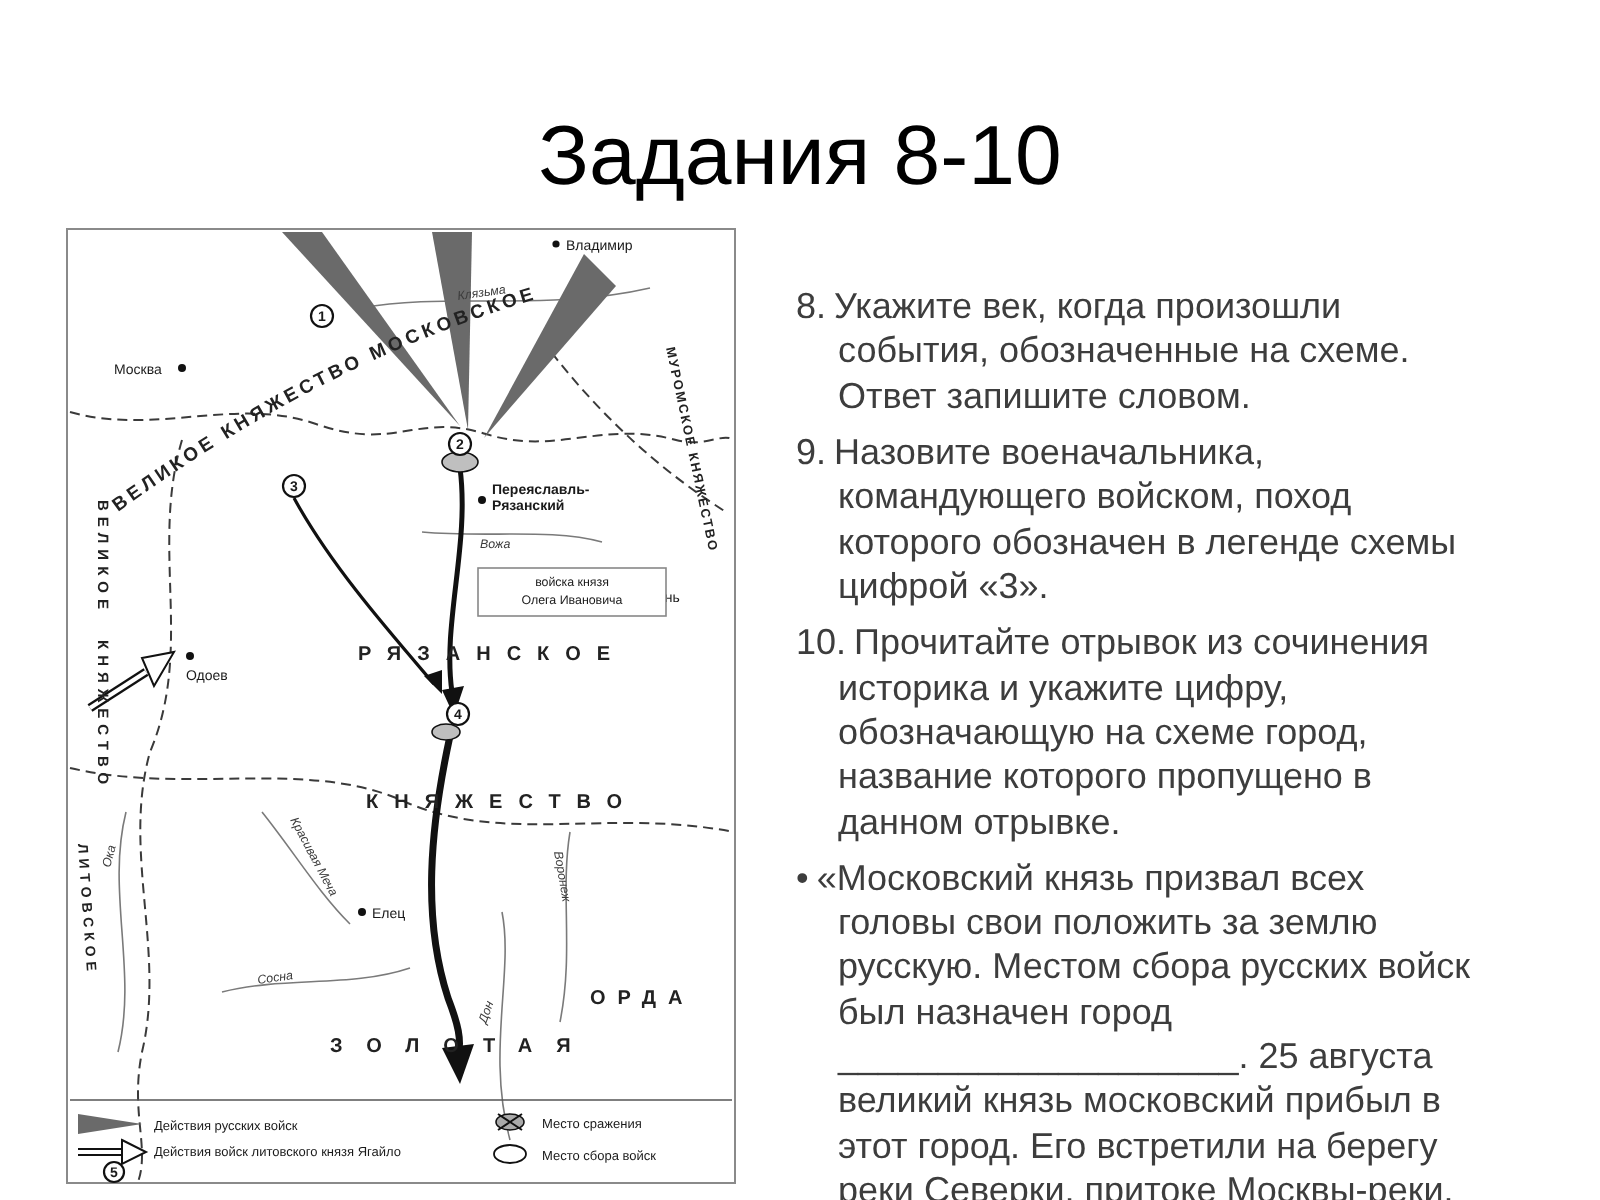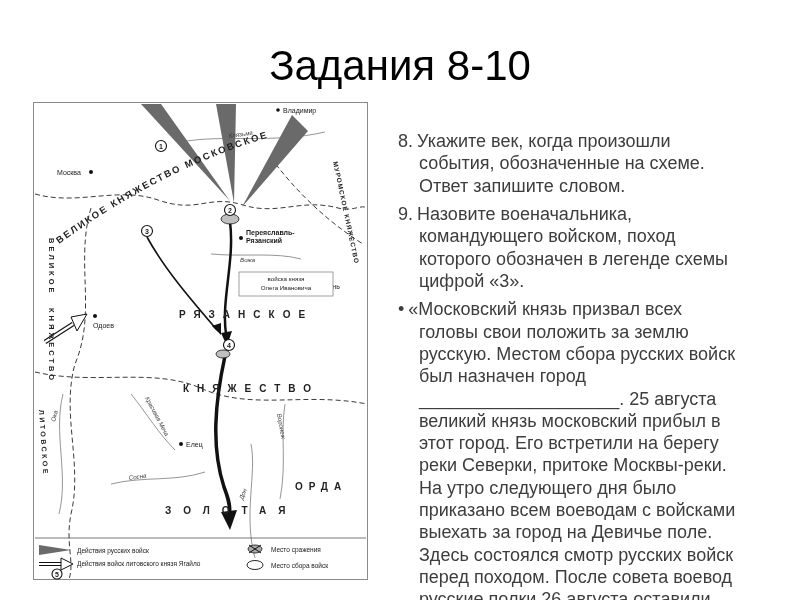--- a/index.html
+++ b/index.html
@@ -1,21 +1,21 @@
 <!DOCTYPE html>
 <html><head>
 <meta charset="utf-8">
 <style>
   html,body{margin:0;padding:0;background:#888;}
   .slide{
     width:800px;height:600px;background:#ffffff;position:relative;overflow:hidden;
     font-family:"Liberation Sans", sans-serif;color:#000;
   }
   .title{
-    text-align:center;padding-top:44px;font-size:42px;line-height:1.05;
+    text-align:center;padding-top:56px;font-size:42px;line-height:1.05;
     font-weight:400;color:#000;
   }
   .content{display:flex;align-items:flex-start;margin-top:14px;}
   .map-panel{margin-left:32px;width:337px;flex:0 0 auto;}
   .map-panel svg{display:block;background:#fff;}
   .text-panel{
     margin-left:29px;margin-top:28px;width:340px;
     font-size:18px;line-height:1.24;color:#3d3d3d;
   }
   .q{margin:0 0 6px 0;padding-left:21px;text-indent:-21px;}
@@ -161,18 +161,21 @@
     </div>
 
     <div class="text-panel">
       <p class="q">
         <span class="q-num">8.</span><span class="q-text">Укажите век, когда произошли события, обозначенные на схеме. Ответ запишите словом.</span>
       </p>
       <p class="q">
         <span class="q-num">9.</span><span class="q-text">Назовите военачальника, командующего войском, поход которого обозначен в легенде схемы цифрой «3».</span>
       </p>
       <p class="q">
+        <span class="q-num">10.</span><span class="q-text">Прочитайте отрывок из сочинения историка и укажите цифру, обозначающую на схеме город, название которого пропущено в данном отрывке.</span>
+      </p>
+      <p class="q">
         <span class="q-num">•</span><span class="q-text">«Московский князь призвал всех головы свои положить за землю русскую. Местом сбора русских войск был назначен город ____________________. 25 августа великий князь московский прибыл в этот город. Его встретили на берегу реки Северки, притоке Москвы-реки. На утро следующего дня было приказано всем воеводам с войсками выехать за город на Девичье поле. Здесь состоялся смотр русских войск перед походом. После совета воевод русские полки 26 августа оставили город и пошли к верховьям Дона».</span>
       </p>
     </div>
 
   </div>
 </div>
 
 </body></html>

